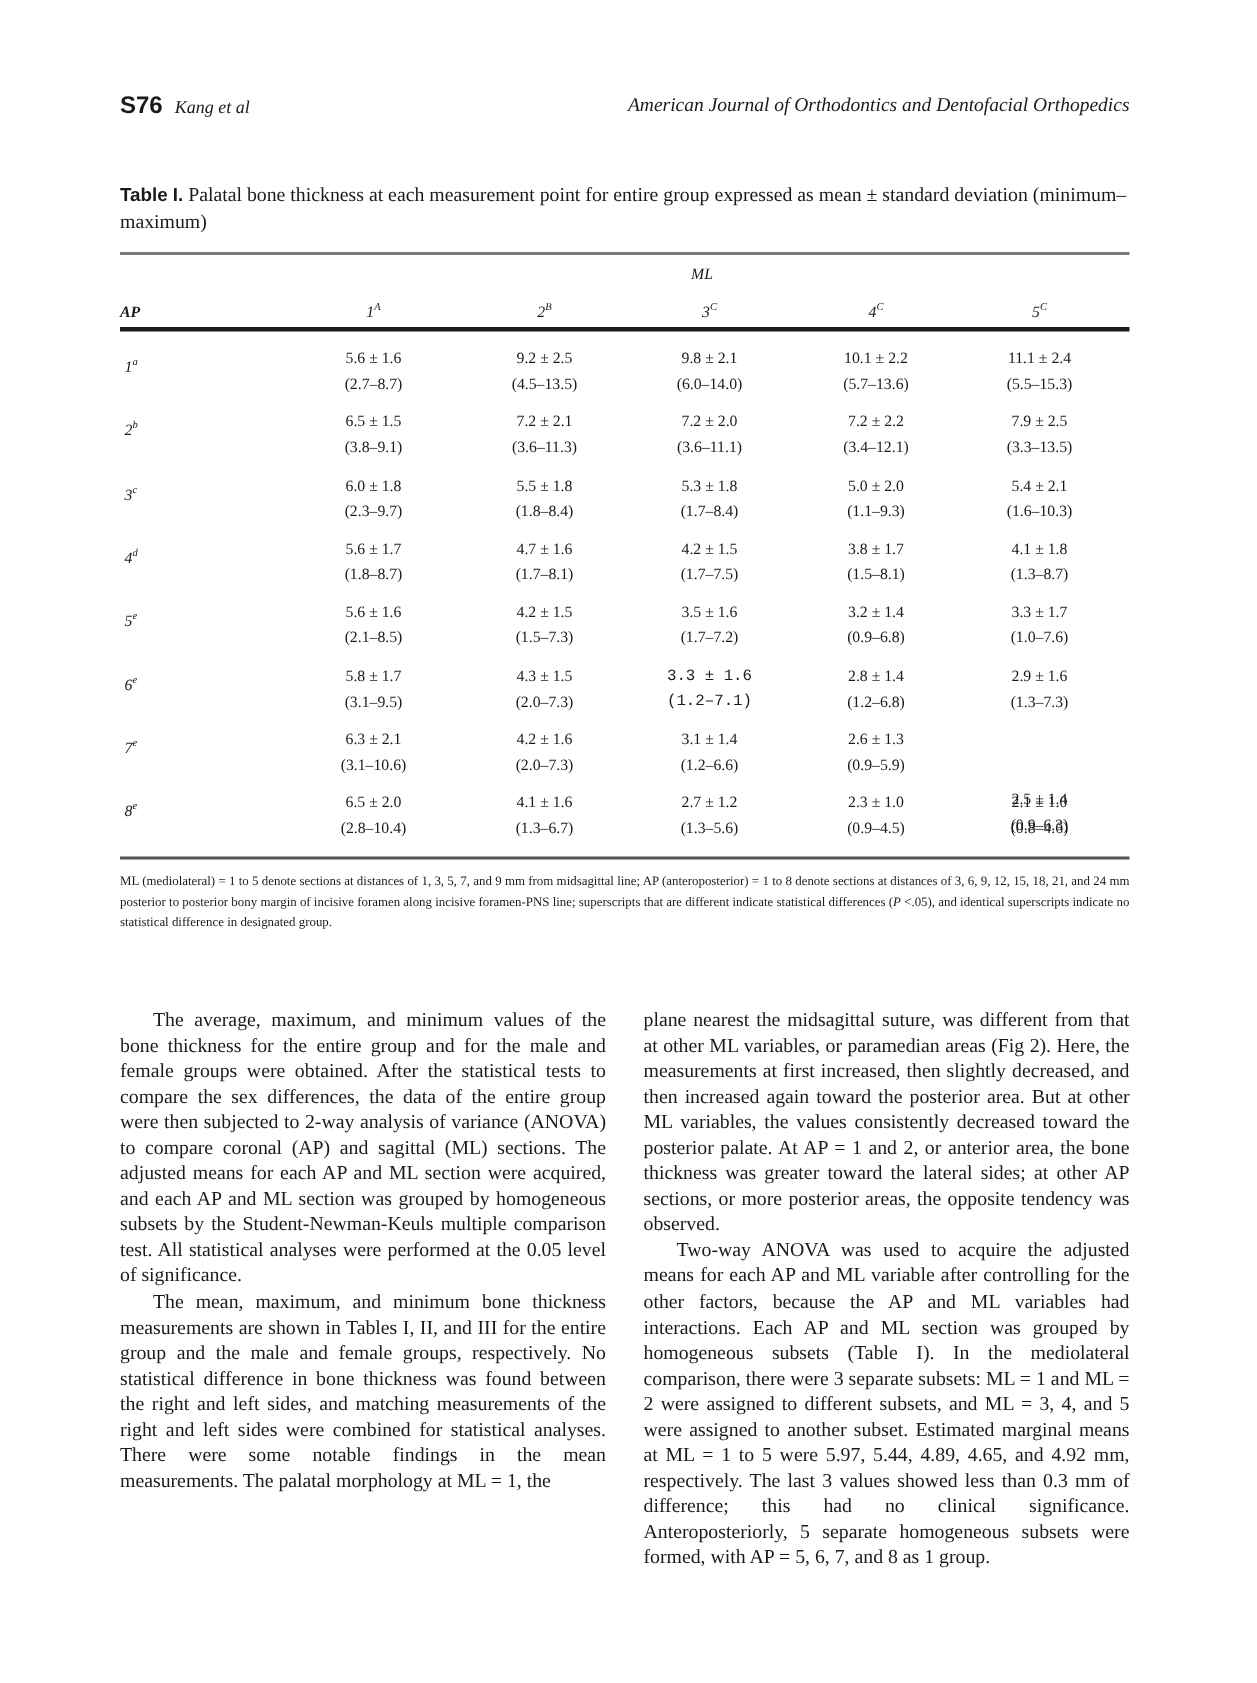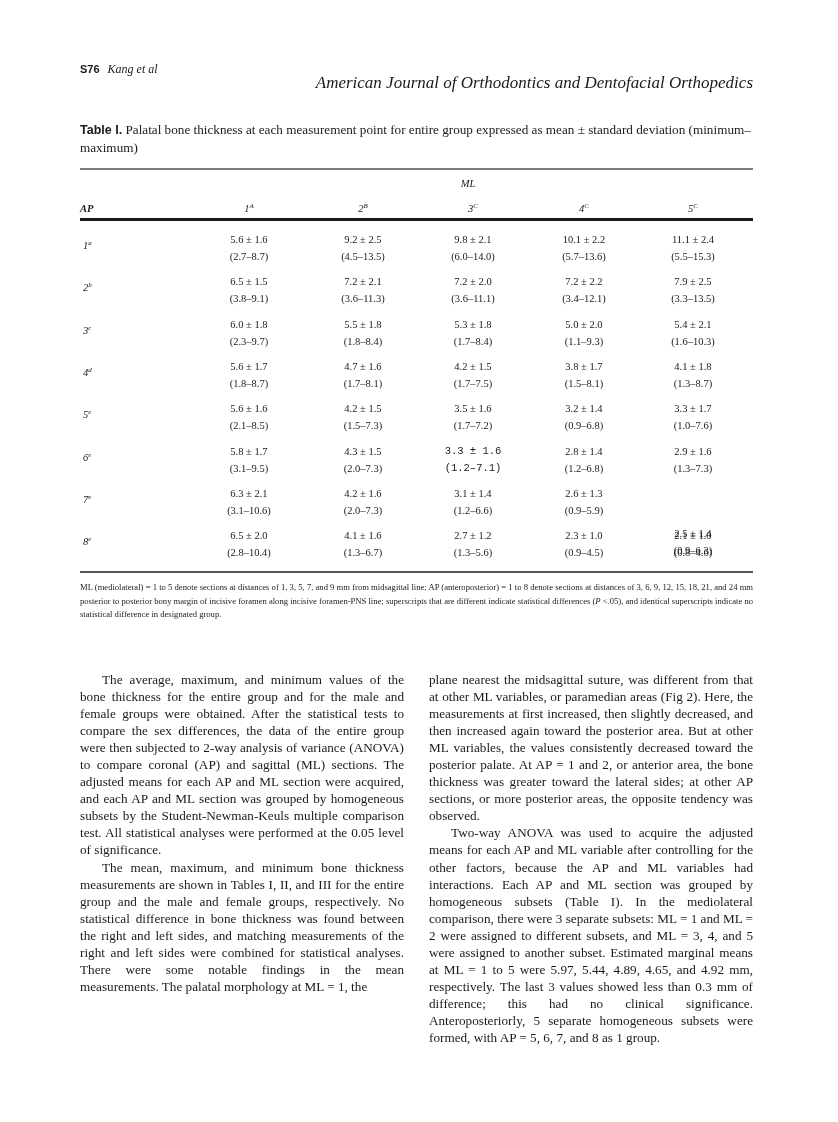--- a/index.html
+++ b/index.html
@@ -1,21 +1,21 @@
 <!DOCTYPE html>
 <html><head>
 <meta charset="utf-8">
 <style>
   html, body { margin: 0; padding: 0; background: #ffffff; }
   body { width: 838px; height: 1122px; position: relative; overflow: hidden; color: #1a1a1a; font-family: "Liberation Serif", serif; }
   .running-head { position: absolute; left: 80px; top: 62px; width: 673px; height: 40px; }
   .rh-left { position: absolute; left: 0; top: 0; font-size: 12px; }
-  .rh-left .pg { font-family: "Liberation Sans", sans-serif; font-weight: bold; font-size: 11px; }
+  .rh-left .pg { font-family: "Liberation Sans", sans-serif; font-weight: bold; font-size: 16px; }
   .rh-left .auth { font-style: italic; margin-left: 8px; font-size: 12px; }
-  .rh-right { position: absolute; right: 0; top: 0; text-align: right; font-style: italic; font-size: 17px; line-height: 16px; margin-top: 13px; }
+  .rh-right { position: absolute; right: 0; top: 0; text-align: right; font-style: italic; font-size: 13px; line-height: 16px; }
 
   .table-caption { position: absolute; left: 80px; top: 121px; width: 673px; font-size: 13.2px; line-height: 18px; }
   .table-caption .lbl { font-family: "Liberation Sans", sans-serif; font-weight: bold; font-size: 12.5px; }
 
   .tbl { position: absolute; left: 80px; top: 168px; width: 673px; }
   .rule-top { position: absolute; left: 0; top: 0; width: 673px; height: 2px; background: #7a7a7a; }
   .ml-head { position: absolute; left: 0; top: 10px; width: 673px; text-align: center; font-style: italic; font-size: 10.5px; }
   .ml-head span { position: absolute; left: 388px; transform: translateX(-50%); }
   .hdr-row { position: absolute; left: 0; top: 35px; width: 673px; height: 14px; font-size: 10.5px; }
   .hdr-ap { position: absolute; left: 0; top: 0; font-style: italic; font-weight: bold; }

